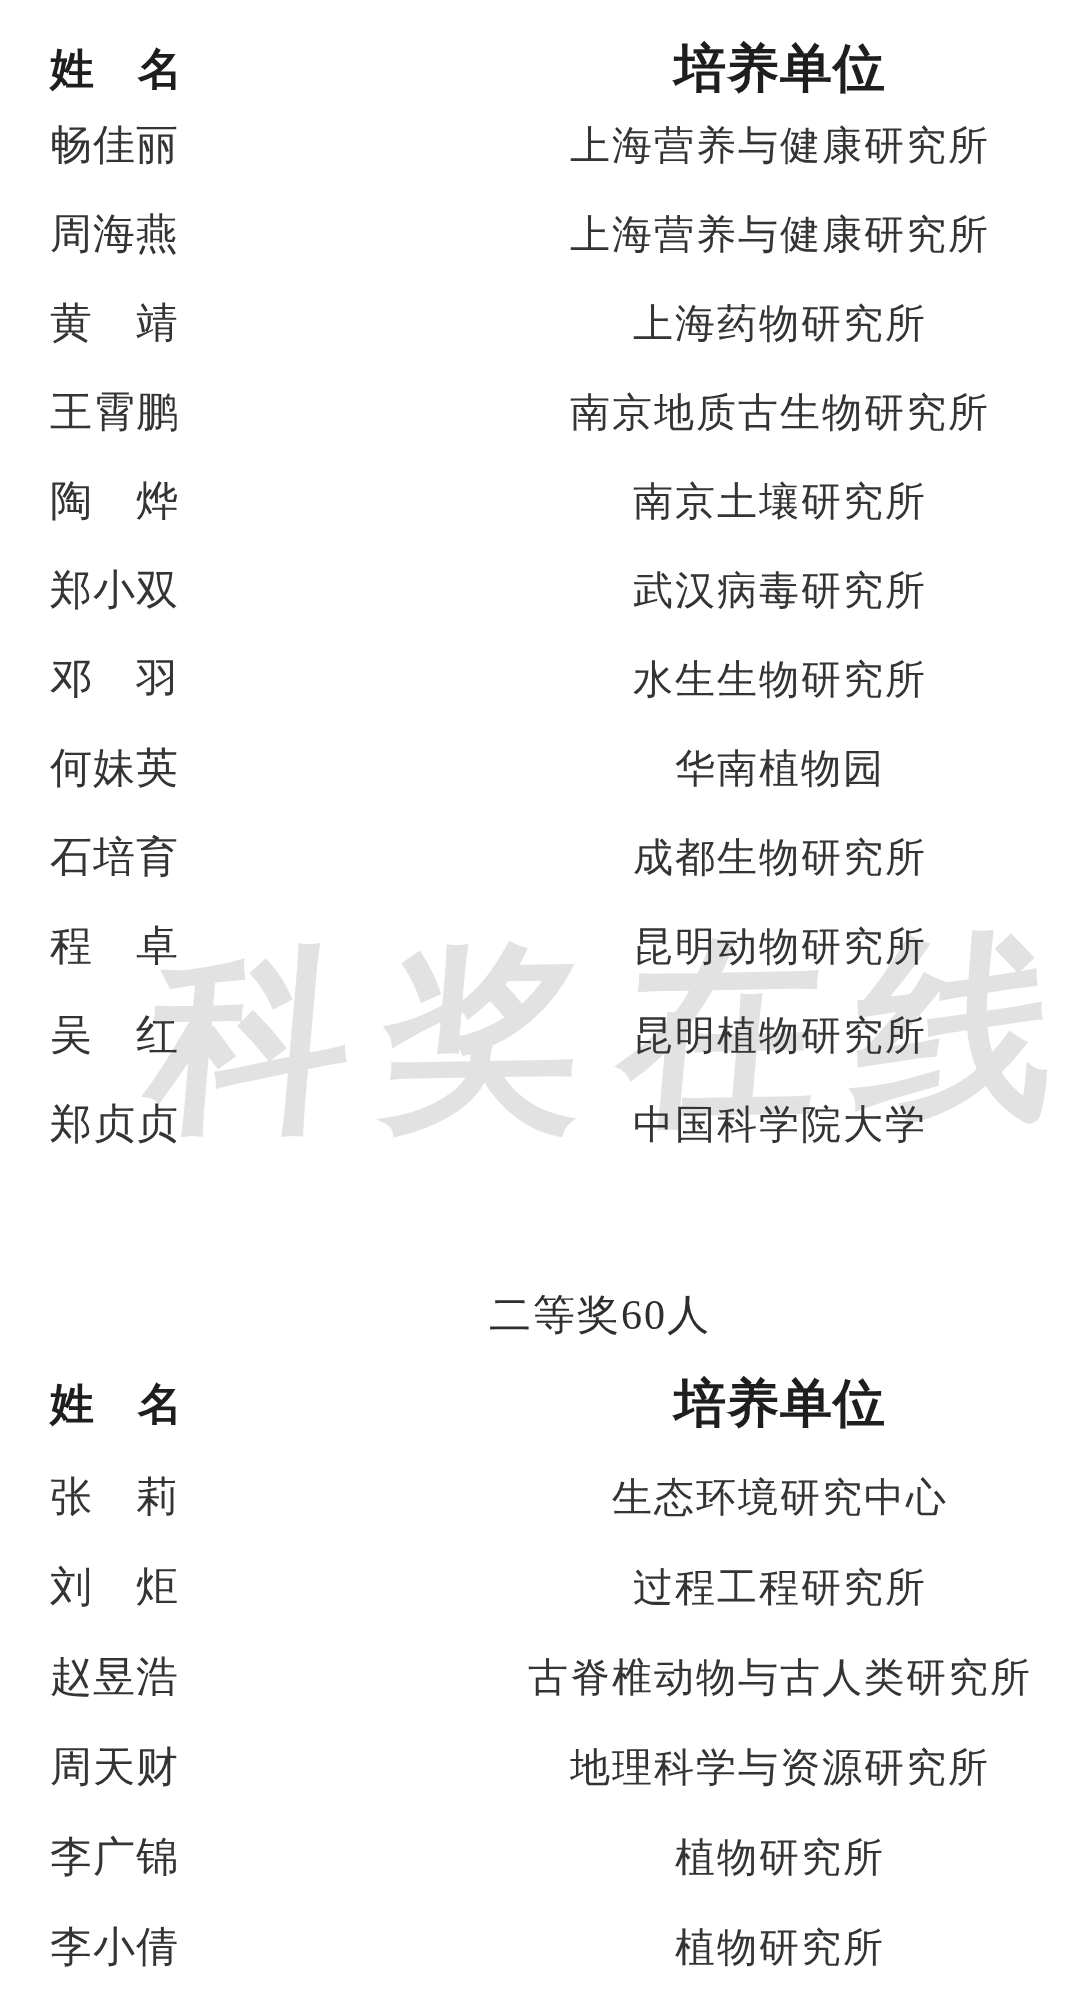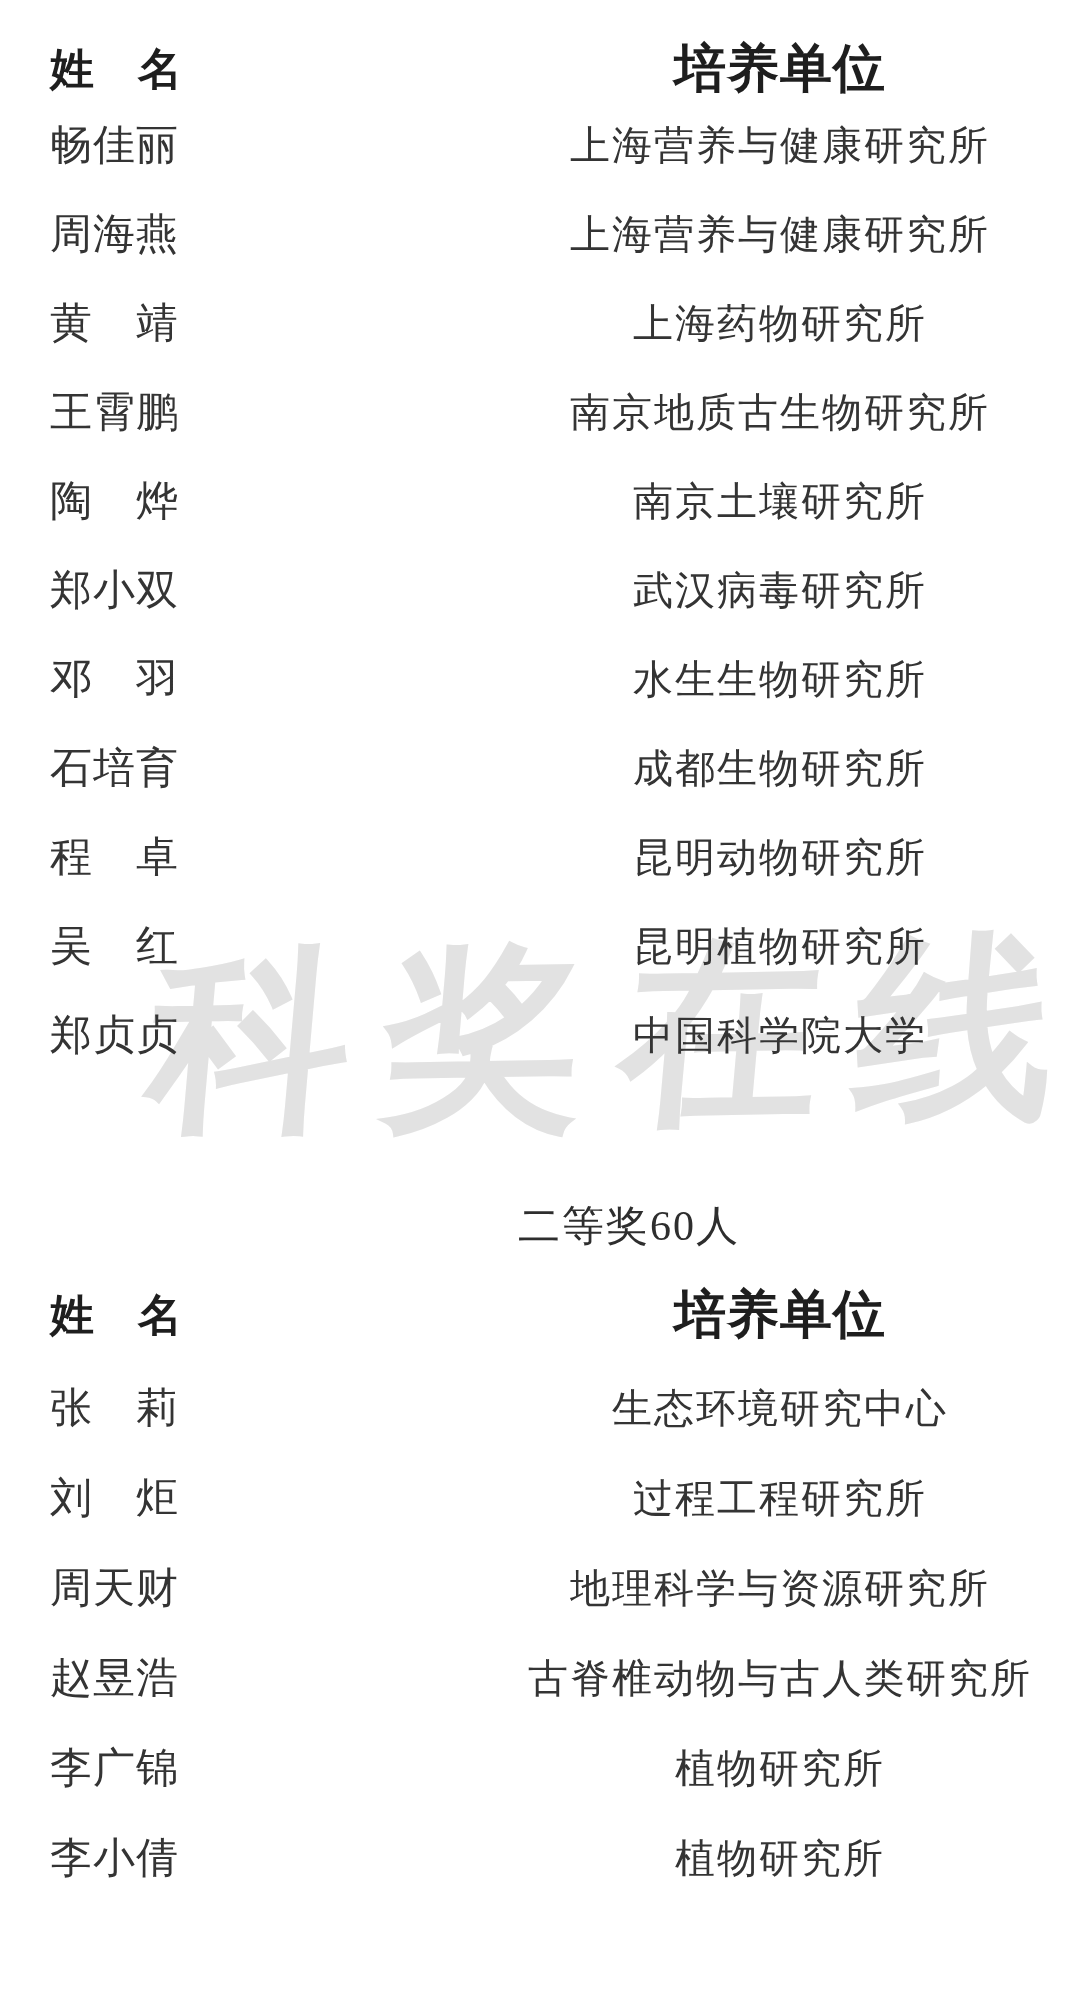--- a/index.html
+++ b/index.html
@@ -57,21 +57,21 @@
     position: absolute; left: 50px; top: 50%; transform: translateY(-50%);
     font-size: 42px; color: #343434; letter-spacing: 1px; white-space: nowrap;
   }
   .cell-unit {
     position: absolute; left: 480px; width: 600px; top: 50%; transform: translateY(-50%);
     text-align: center; font-size: 40px; color: #343434;
     letter-spacing: 2px; white-space: nowrap;
   }
 
   
-  .section-title { position: relative; height: 60px; margin-top: 117px; margin-left: 29px; }
+  .section-title { position: relative; height: 60px; margin-top: 117px; }
   .section-title .title-text {
     position: absolute; left: 600px; top: 50%; transform: translate(-50%, -50%);
     font-size: 42px; color: #2e2e2e; letter-spacing: 2px; white-space: nowrap;
   }
 </style>
 </head>
 <body>
 
 <div class="page">
 
@@ -107,20 +107,24 @@
       </div>
       <div class="row">
         <span class="cell-name">郑小双</span>
         <span class="cell-unit">武汉病毒研究所</span>
       </div>
       <div class="row">
         <span class="cell-name">邓　羽</span>
         <span class="cell-unit">水生生物研究所</span>
       </div>
       <div class="row">
+        <span class="cell-name">何妹英</span>
+        <span class="cell-unit">华南植物园</span>
+      </div>
+      <div class="row">
         <span class="cell-name">石培育</span>
         <span class="cell-unit">成都生物研究所</span>
       </div>
       <div class="row">
         <span class="cell-name">程　卓</span>
         <span class="cell-unit">昆明动物研究所</span>
       </div>
       <div class="row">
         <span class="cell-name">吴　红</span>
         <span class="cell-unit">昆明植物研究所</span>
@@ -143,26 +147,26 @@
     <div class="rows2">
       <div class="row">
         <span class="cell-name">张　莉</span>
         <span class="cell-unit">生态环境研究中心</span>
       </div>
       <div class="row">
         <span class="cell-name">刘　炬</span>
         <span class="cell-unit">过程工程研究所</span>
       </div>
       <div class="row">
+        <span class="cell-name">赵昱浩</span>
+        <span class="cell-unit">古脊椎动物与古人类研究所</span>
+      </div>
+      <div class="row">
         <span class="cell-name">周天财</span>
         <span class="cell-unit">地理科学与资源研究所</span>
-      </div>
-      <div class="row">
-        <span class="cell-name">赵昱浩</span>
-        <span class="cell-unit">古脊椎动物与古人类研究所</span>
       </div>
       <div class="row">
         <span class="cell-name">李广锦</span>
         <span class="cell-unit">植物研究所</span>
       </div>
       <div class="row">
         <span class="cell-name">李小倩</span>
         <span class="cell-unit">植物研究所</span>
       </div>
     </div>

